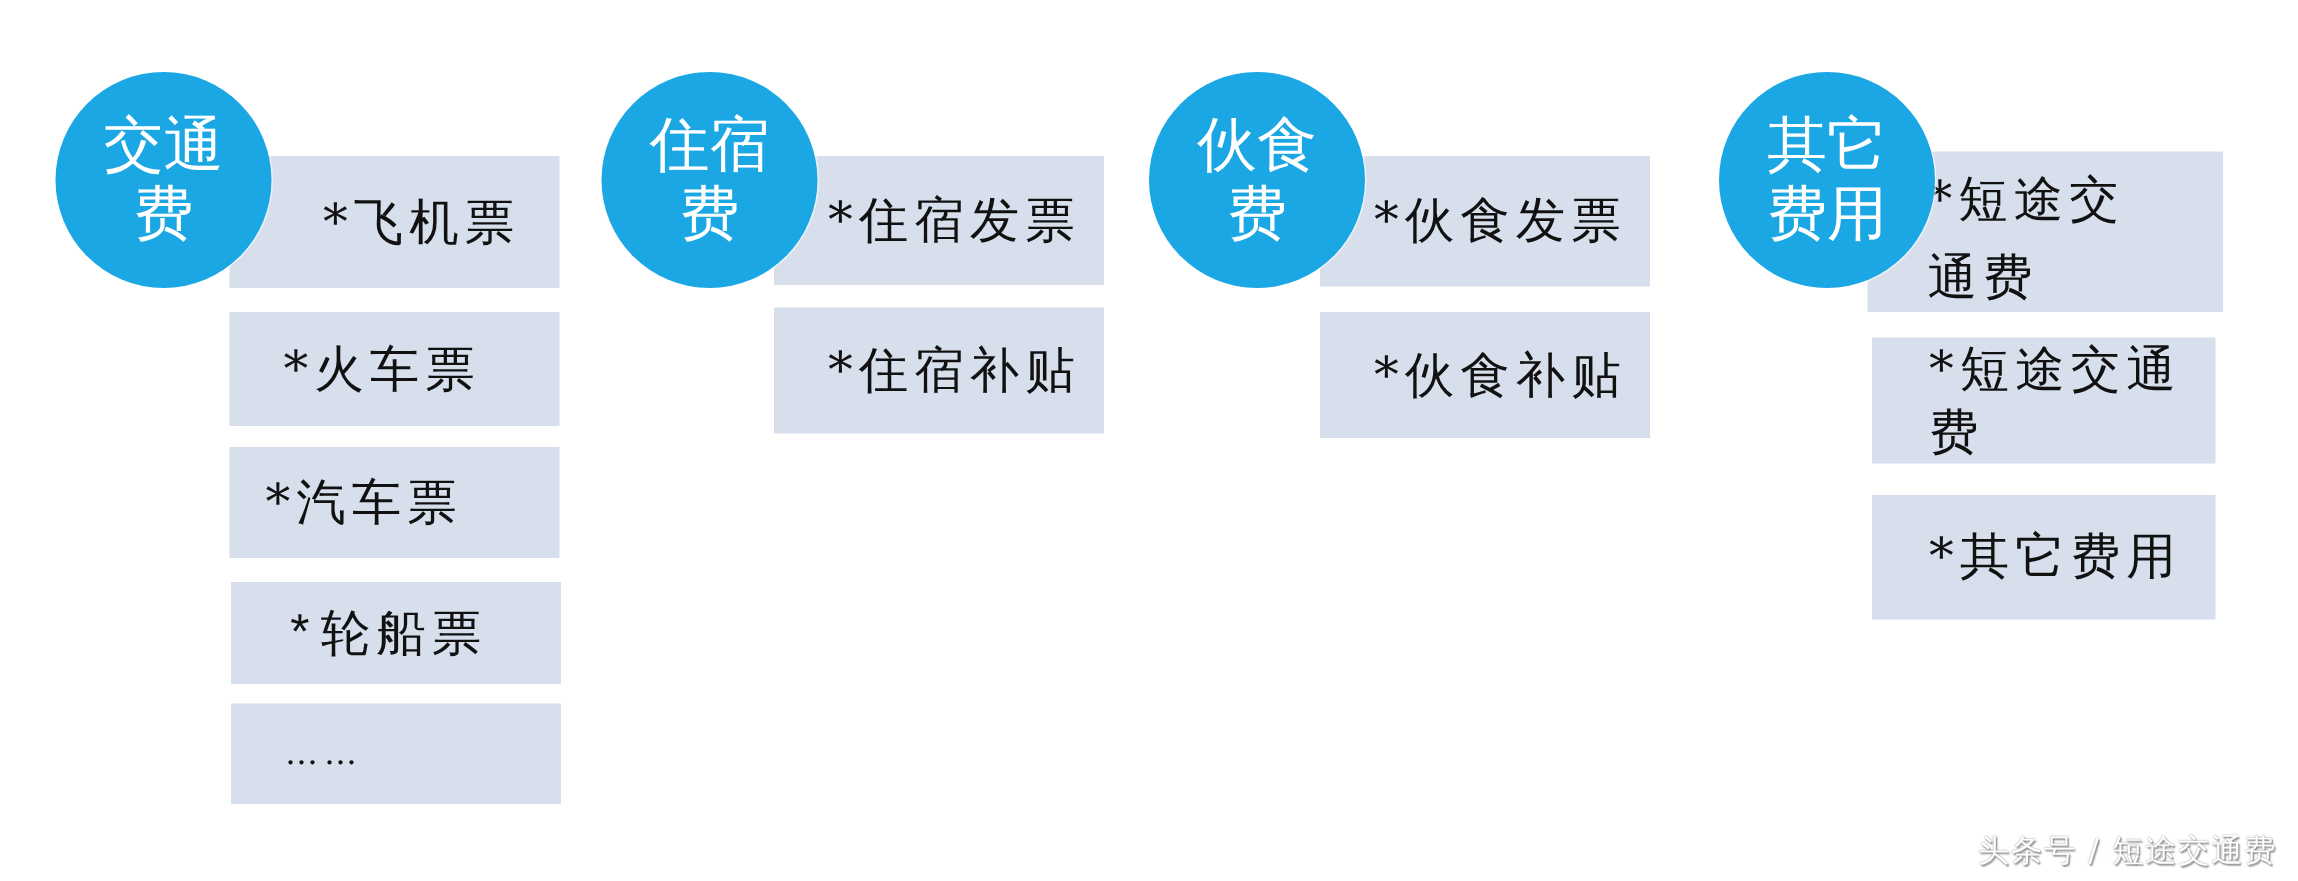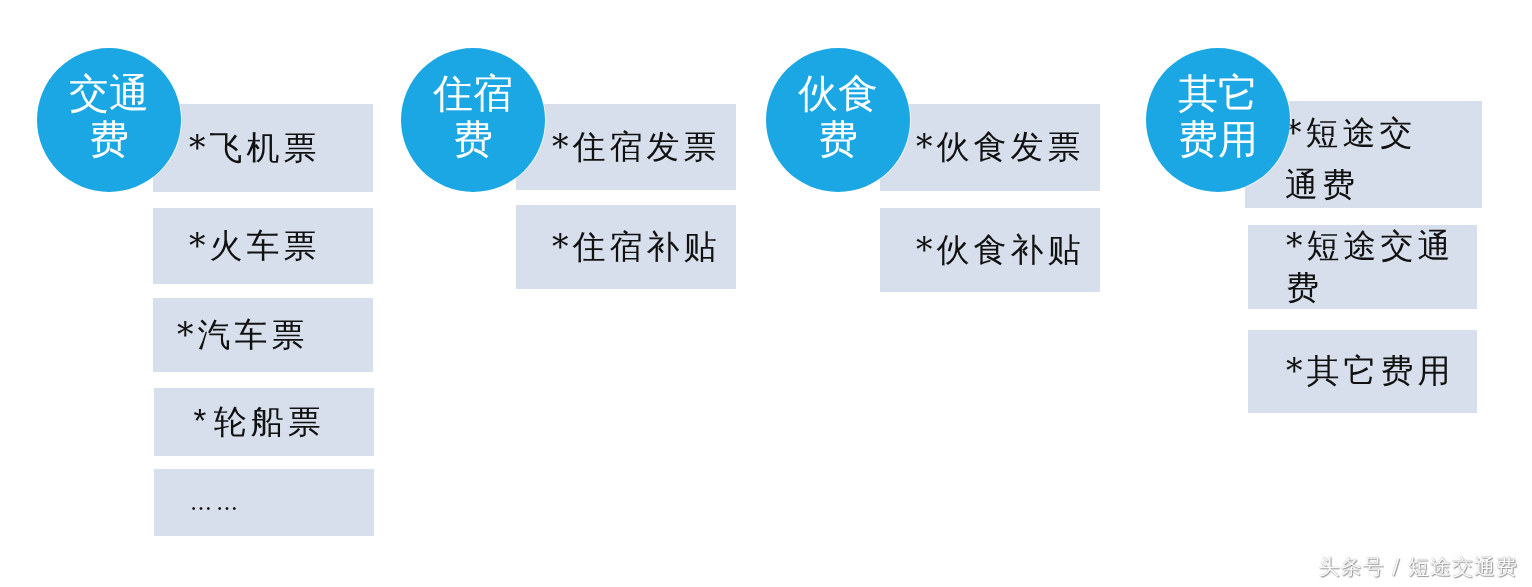--- a/index.html
+++ b/index.html
@@ -15,21 +15,21 @@
       display: flex;
       align-items: center;
     }
     .box.wrap { align-items: flex-start; line-height: 52px; }
     .circle {
       position: absolute;
       width: 144px; height: 144px;
       border-radius: 50%;
       background: #1aa7e3;
       color: #ffffff;
-      font-family: Liberation Mono, monospace;
+      font-family: Liberation Sans, sans-serif;
       font-size: 40px;
       line-height: 46px;
       text-align: center;
       display: flex; align-items: center; justify-content: center;
       z-index: 2;
       box-shadow: 0 0 0 1px rgba(255,255,255,0.6);
     }
     .circle span { display: block; width: 100px; word-break: break-all; }
     .watermark {
       position: absolute; right: 14px; bottom: 6px;
@@ -39,21 +39,21 @@
       letter-spacing: 1px;
     }
   </style>
 </head>
 <body>
 
 <div>
   <div class="circle" style="left:37px;top:48px;">
       <span>交通费</span>
     </div>
-  <div class="box" style="left:153px;top:104px;width:220px;height:88px;padding-left:36px;">
+  <div class="box" style="left:153px;top:104px;width:220px;height:88px;padding-left:36px;justify-content:center;">
       <span>*飞机票</span>
     </div>
   <div class="box" style="left:153px;top:208px;width:220px;height:76px;padding-left:36px;">
       <span>*火车票</span>
     </div>
   <div class="box" style="left:153px;top:298px;width:220px;height:74px;padding-left:24px;">
       <span>*汽车票</span>
     </div>
   <div class="box" style="left:154px;top:388px;width:220px;height:68px;padding-left:36px;font-family:Liberation Mono, monospace;">
       <span>*轮船票</span>

